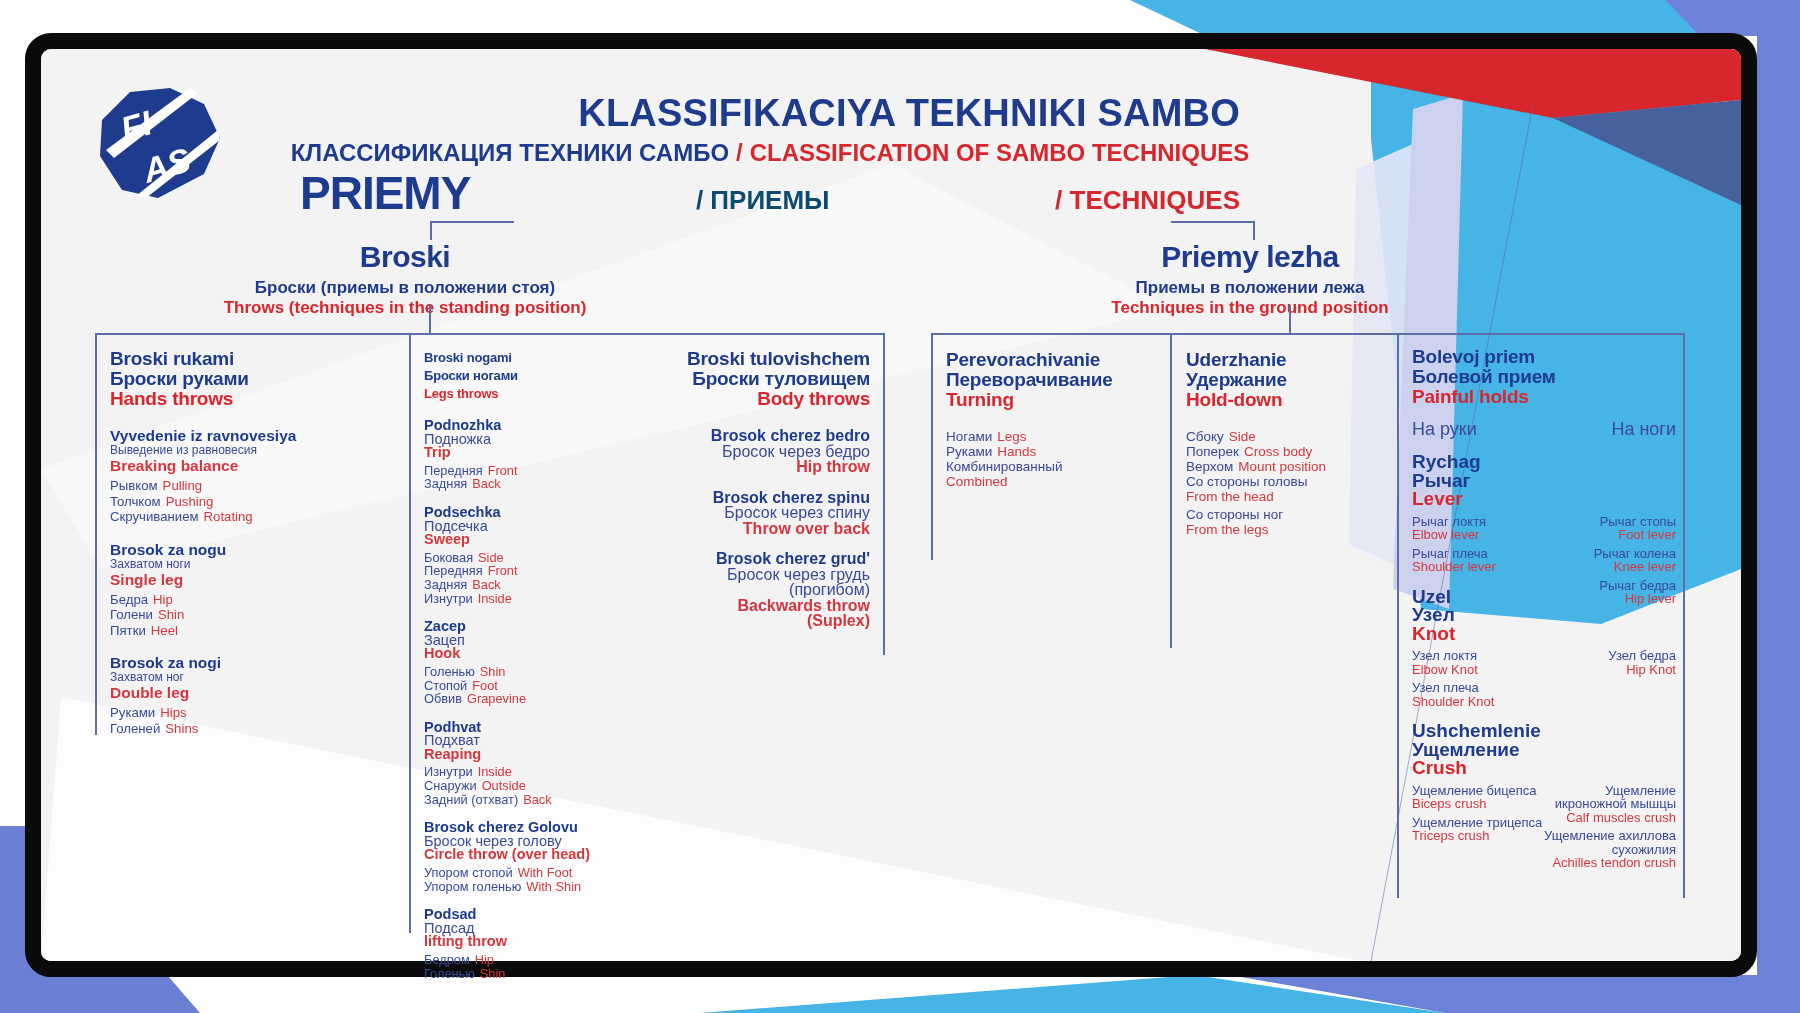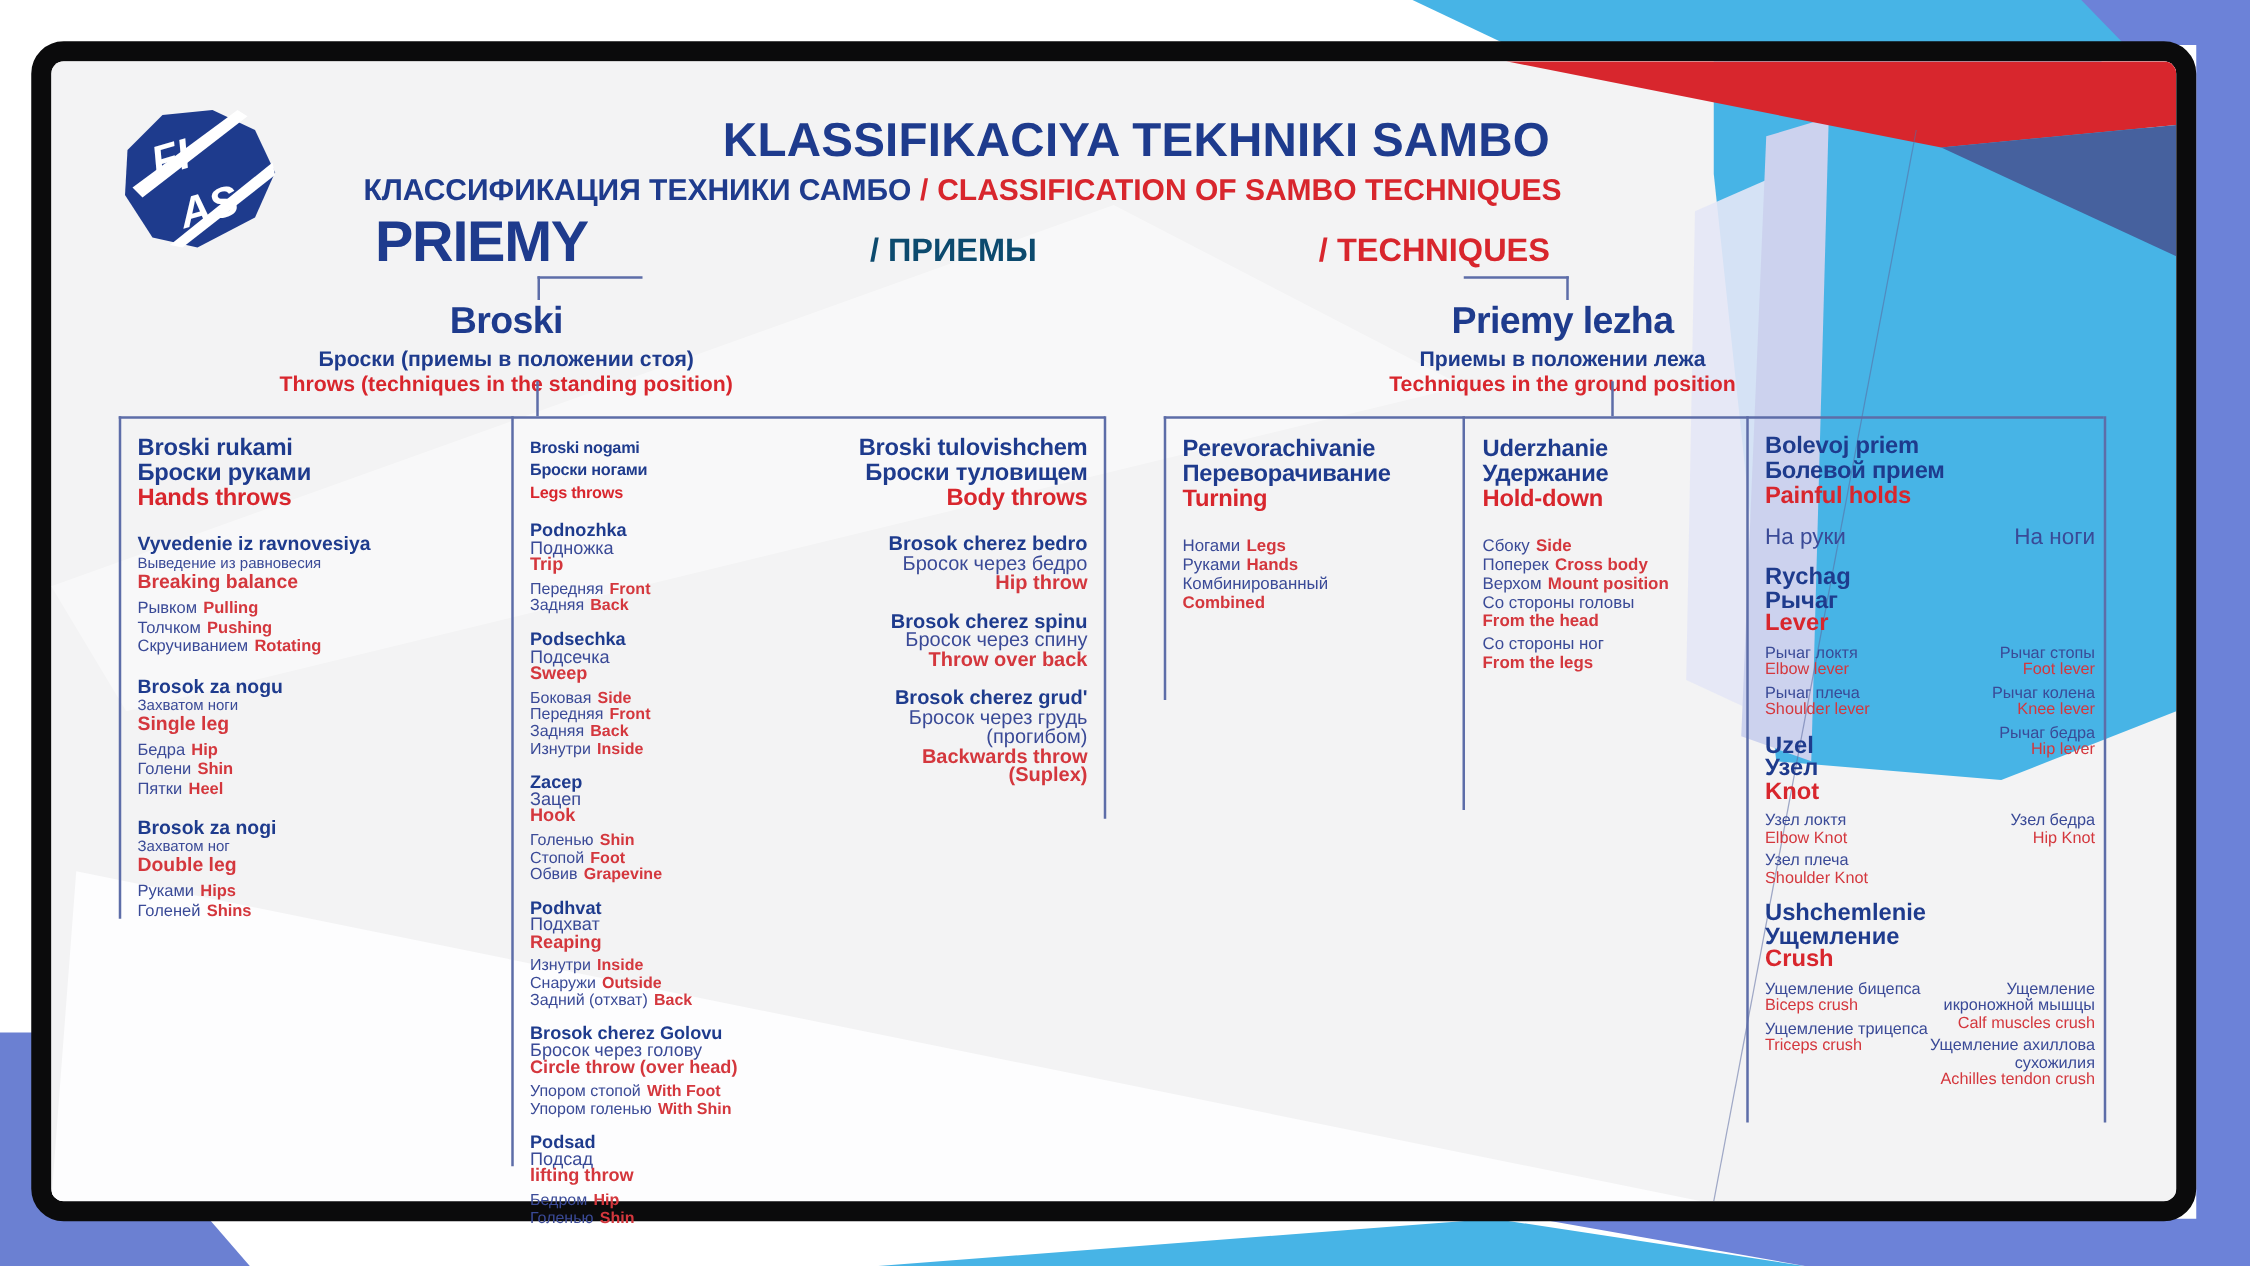--- a/index.html
+++ b/index.html
@@ -47,21 +47,21 @@
   .col-h .h-en{color:var(--red)}
   .col-h{margin-bottom:19px}
   #col2 .col-h div{font-size:13px;line-height:18px}
   #col2 .col-h{margin-bottom:16px}
   .g-lat{font-weight:800;font-size:15.5px;line-height:15px;color:var(--navy)}
   .g-ru{font-weight:400;font-size:12px;line-height:15px;color:var(--blue)}
   .g-en{font-weight:700;font-size:15.5px;line-height:15px;color:var(--red2)}
   .grp{margin-top:17px}
   .items{margin-top:5px}
   .item{font-size:13.2px;line-height:15.5px;color:var(--blue)}
-  .item .i-en{color:var(--red2);font-weight:700;margin-left:5px}
+  .item .i-en{color:var(--red2);font-weight:400;margin-left:5px}
   .item.stack .i-en{margin-left:0;display:block}
   .item.stack{margin-bottom:3px}
   #col2 .g-lat,#col2 .g-ru,#col2 .g-en{font-size:14.5px;line-height:13.6px}
   #col2 .item{font-size:12.8px;line-height:13.6px}
   #col2 .grp{margin-top:15px}
   #col2 .items{margin-top:4px}
   #col3 .g-lat,#col3 .g-ru,#col3 .g-en{font-size:16px;line-height:15.5px}
   #col3 .grp{margin-top:15px}
   #col4 .item,#col5 .item{font-size:13.5px;line-height:15px}
   .subheads{display:flex;justify-content:space-between;font-size:18px;line-height:20px;

